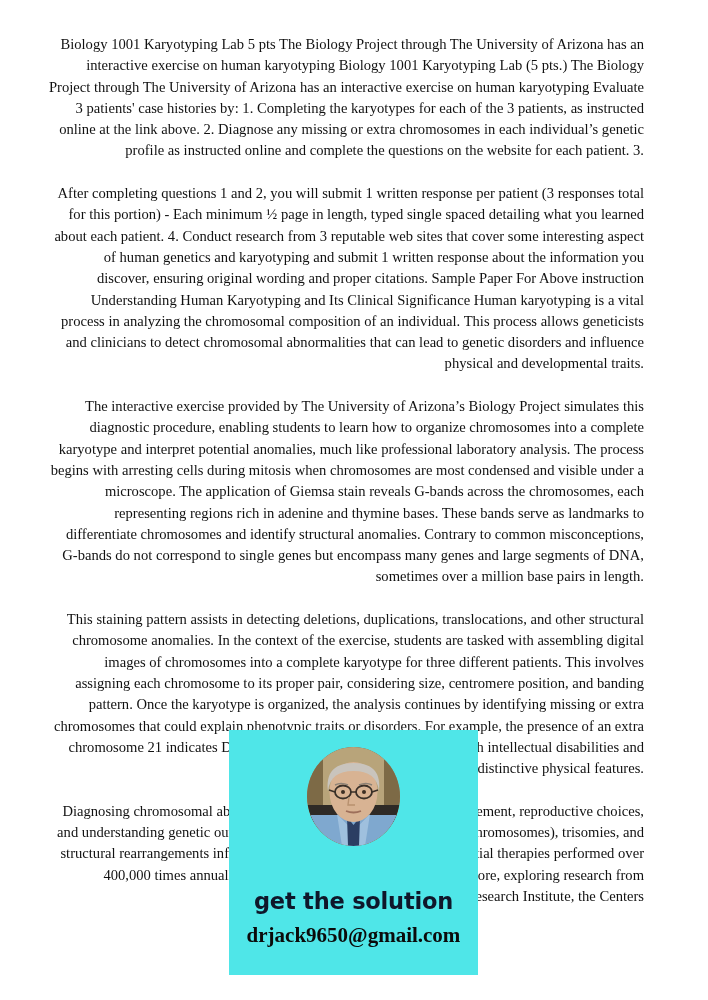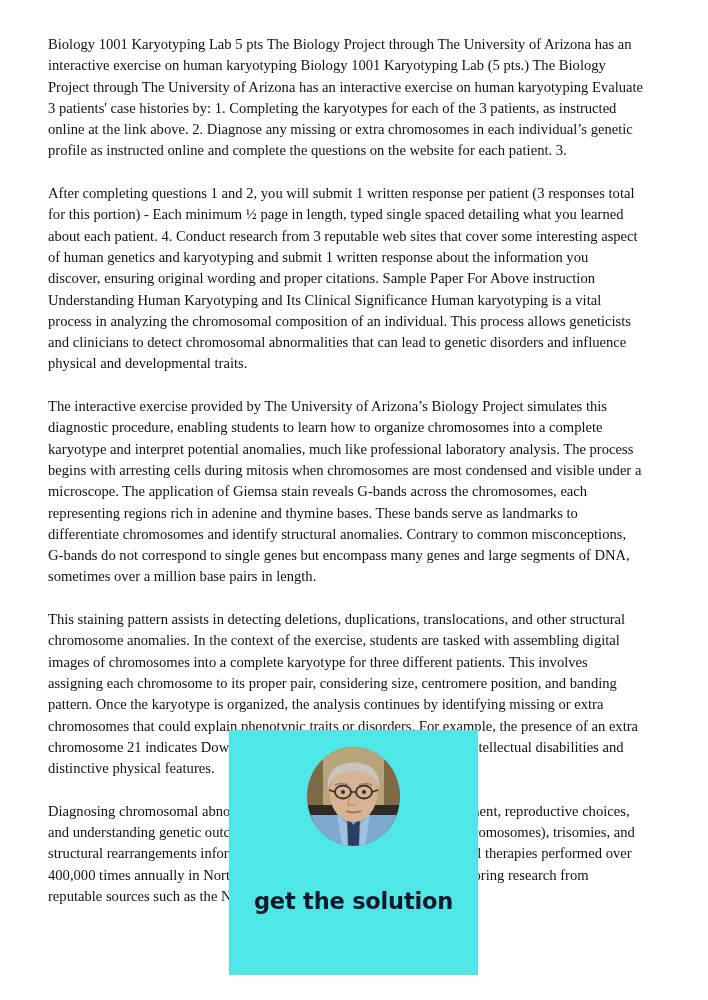--- a/index.html
+++ b/index.html
@@ -29,21 +29,21 @@
     position: absolute;
     left: 48px;
     top: 34px;
     width: 596px;
   }
 
   .para {
     margin: 0 0 21.3px 0;
     font-size: 14.6px;
     line-height: 21.3px;
-    text-align: left;
+    text-align: right;
     color: #111111;
     font-family: "Liberation Serif", "DejaVu Serif", serif;
     white-space: pre-wrap;
   }
   .para:last-child { margin-bottom: 0; }
 
   
   #overlay-card {
     position: absolute;
     left: 229px;
@@ -139,16 +139,17 @@
           <ellipse cx="57" cy="45" rx="2" ry="2" fill="#3c2f24"></ellipse>
           <path d="M42 50 L41 58 L48 58" fill="none" stroke="#b8916f" stroke-width="1.4"></path>
           <path d="M39 64 Q46.5 67 54 64" fill="none" stroke="#9e6f5a" stroke-width="1.8"></path>
           <path d="M28 38 Q34 35 41 38" fill="none" stroke="#8d8276" stroke-width="1.4"></path>
           <path d="M52 38 Q59 35 65 38" fill="none" stroke="#8d8276" stroke-width="1.4"></path>
         </g>
       </svg>
     </div>
 
     <div id="overlay-line2" style="color: #0f172a;">get the solution</div>
+    <div id="overlay-email" style="color: rgb(11, 11, 11);">drjack9650@gmail.com</div>
 
   </div>
 
 </div>
 
 </body></html>

